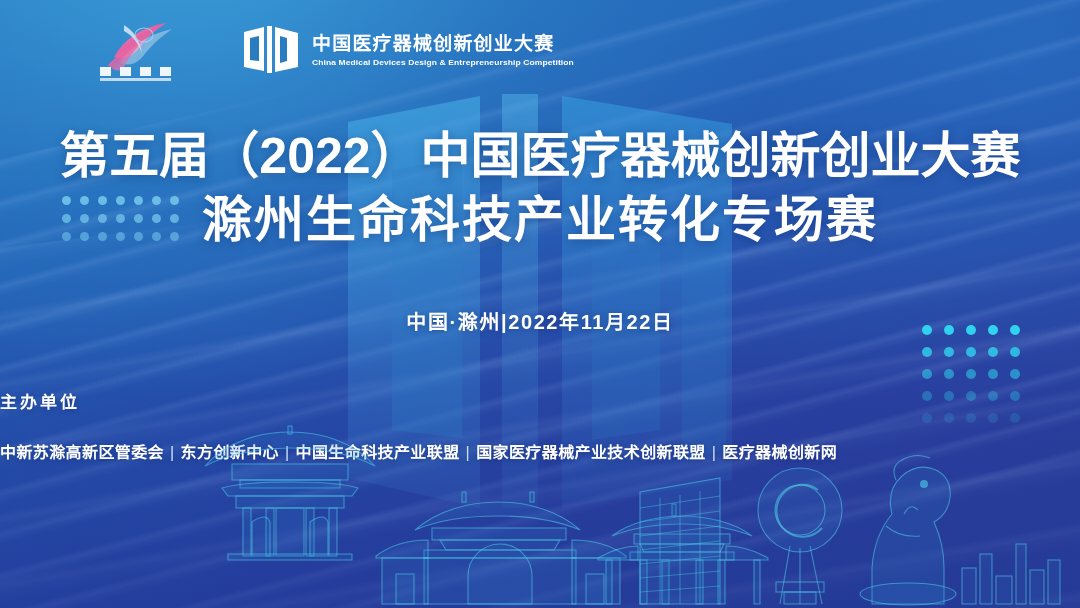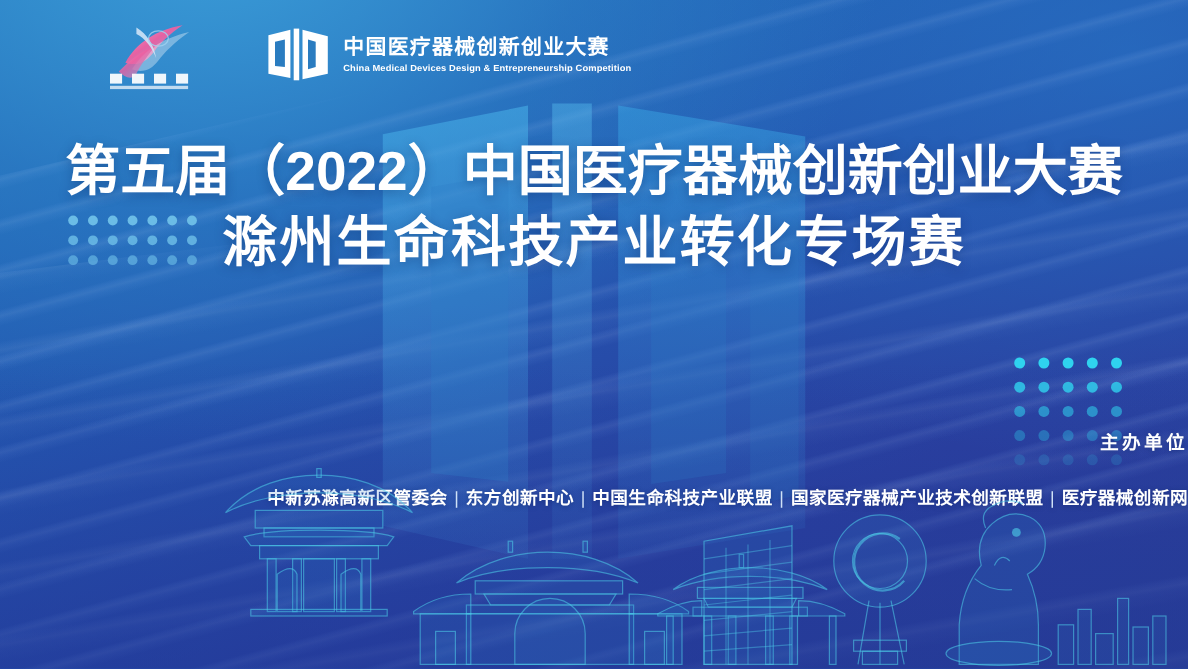--- a/index.html
+++ b/index.html
@@ -110,21 +110,21 @@
     line-height:1.12; white-space:nowrap;
     text-shadow:0 2px 10px rgba(10,35,95,0.35);
   }
 
   .datebar{
     position:absolute; left:0; top:306px; width:100%; text-align:center;
     color:#ffffff; font-size:20px; font-weight:bold; letter-spacing:1.6px;
     text-shadow:0 1px 6px rgba(10,35,95,0.4);
   }
 
-  .orgwrap{ position:absolute; left:0; top:388px; width:100%; text-align:right; }
+  .orgwrap{ position:absolute; left:0; top:388px; width:100%; text-align:left; }
   .org-title{
     color:#ffffff; font-size:17px; font-weight:bold; letter-spacing:3px;
     text-shadow:0 1px 5px rgba(10,35,95,0.4);
   }
   .org-list{
     margin-top:26px; color:#ffffff; font-size:16px; font-weight:bold;
     letter-spacing:.4px; white-space:nowrap;
     text-shadow:0 1px 5px rgba(10,35,95,0.45);
   }
   .org-list .sep{ color:#cfe1f7; font-weight:normal; padding:0 6px; }
@@ -282,20 +282,21 @@
         <div class="en">China Medical Devices Design &amp; Entrepreneurship Competition</div>
       </div>
     </div>
   </div>
 
   <div class="titles">
     <div class="title1">第五届（2022）中国医疗器械创新创业大赛</div>
     <div class="title2">滁州生命科技产业转化专场赛</div>
   </div>
 
+  <div class="datebar">中国·滁州|2022年11月22日</div>
 
   <div class="orgwrap">
     <div class="org-title">主办单位</div>
     <div class="org-list">
       <span>中新苏滁高新区管委会</span><span class="sep">|</span><span>东方创新中心</span><span class="sep">|</span><span>中国生命科技产业联盟</span><span class="sep">|</span><span>国家医疗器械产业技术创新联盟</span><span class="sep">|</span><span>医疗器械创新网</span>
     </div>
   </div>
 
   <div class="skyline">
     <svg viewBox="0 0 1080 190" xmlns="http://www.w3.org/2000/svg" aria-hidden="true" preserveAspectRatio="none">

